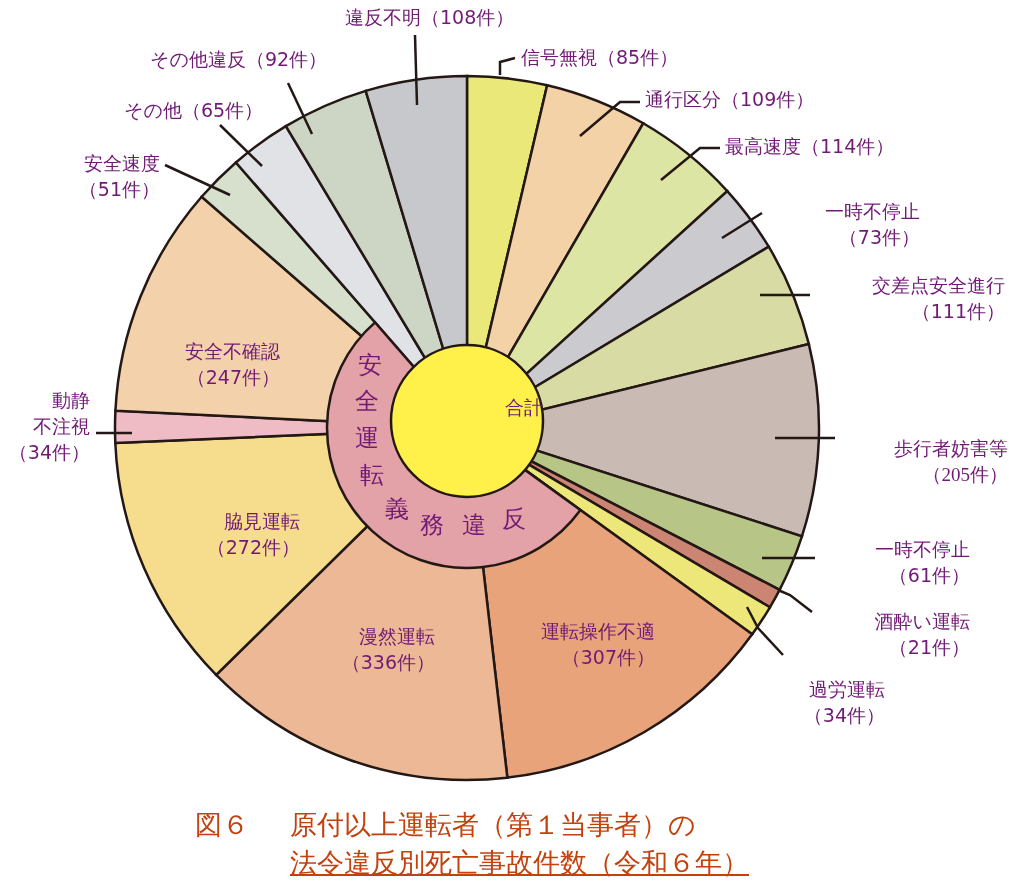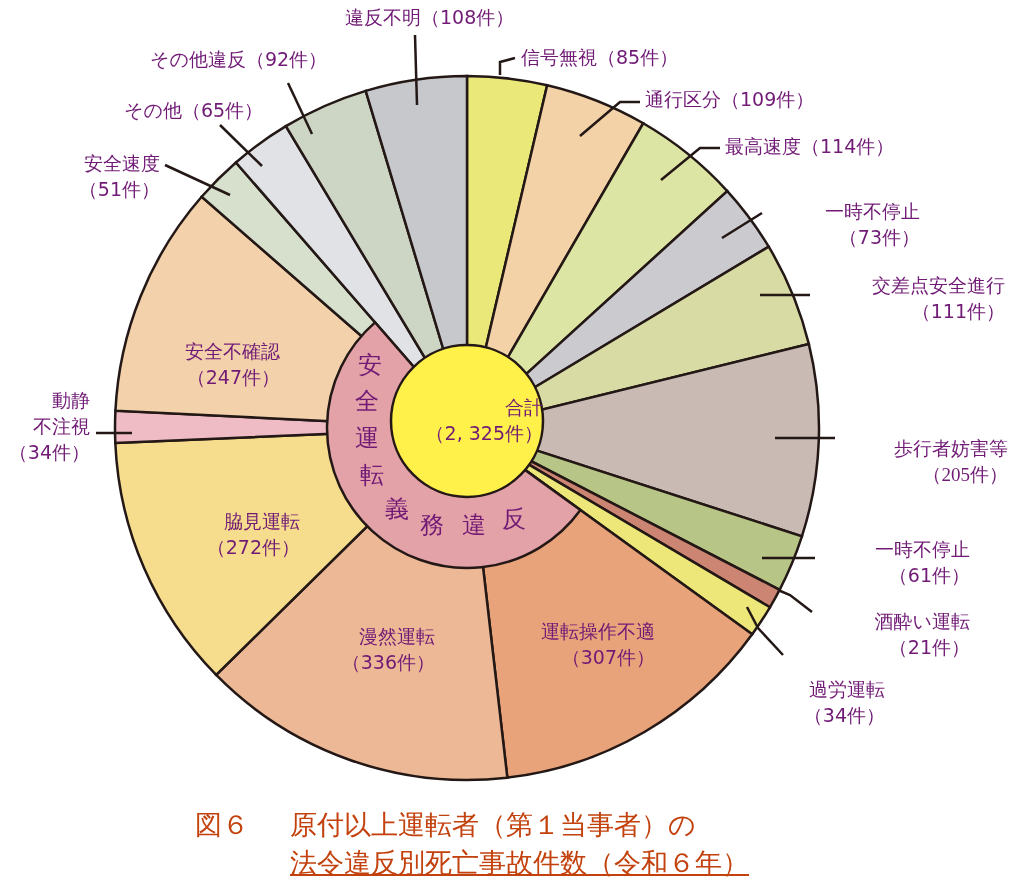--- a/index.html
+++ b/index.html
@@ -110,21 +110,20 @@
 <div class="lbl center-text" style="left:40px;top:150px;width:120px;">
   <div>安全速度</div>
   <div>（51件）</div>
 </div>
 <div class="lbl" style="left:82px;top:97px;margin-left:42px;">その他（65件）</div>
 <div class="lbl" style="left:150px;top:46px;">その他違反（92件）</div>
 <div class="lbl" style="left:345px;top:4px;">違反不明（108件）</div>
 
 <div class="lbl center-text" style="left:391px;top:394px;width:152px;font-size:19px;">
   <div>合計</div>
-  <div>（2, 325件）</div>
 </div>
 
 <div class="lbl" style="left:358px;top:352px;font-size:24px;">安</div>
 <div class="lbl" style="left:355px;top:388px;font-size:24px;">全</div>
 <div class="lbl" style="left:355px;top:425px;font-size:24px;">運</div>
 <div class="lbl" style="left:360px;top:462px;font-size:24px;">転</div>
 <div class="lbl" style="left:385px;top:496px;font-size:24px;">義</div>
 <div class="lbl" style="left:420px;top:512px;font-size:24px;">務</div>
 <div class="lbl" style="left:462px;top:512px;font-size:24px;">違</div>
 <div class="lbl" style="left:502px;top:506px;font-size:24px;">反</div>

